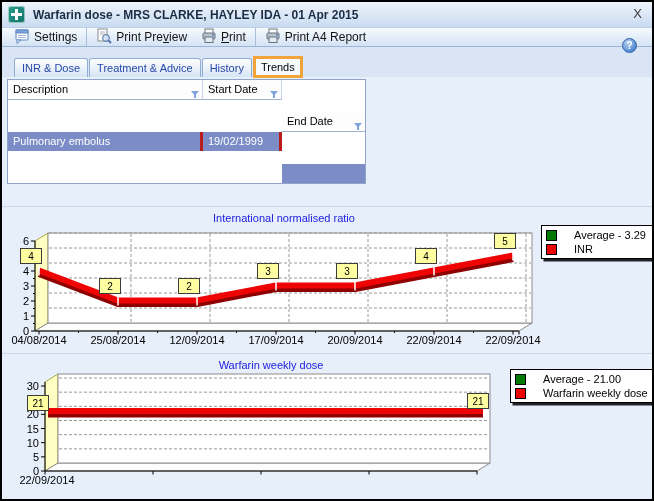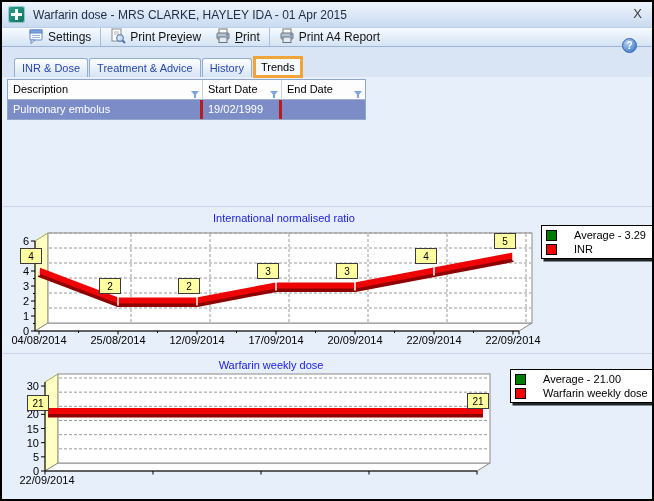--- a/index.html
+++ b/index.html
@@ -13,28 +13,28 @@
     position:absolute; left:0; top:0; width:650px; height:26px;
     background:linear-gradient(#eef4fc,#c9dbf1);
     border-bottom:1px solid #bccfe8;
     display:flex; align-items:center;
   }
   #app-icon { width:17px; height:17px; margin-left:6px; border-radius:3px;
     background:linear-gradient(135deg,#2aa08f,#0f7264); position:relative; flex:none;
     box-shadow:inset 0 0 0 1px rgba(255,255,255,.55); }
   #app-icon:before { content:""; position:absolute; left:7px; top:3px; width:3px; height:11px; background:#fff; }
   #app-icon:after  { content:""; position:absolute; left:3px; top:7px; width:11px; height:3px; background:#fff; }
-  #title-text { margin-left:8px; font-size:12px; font-weight:normal; color:#1c2c44; }
+  #title-text { margin-left:8px; font-size:12px; font-weight:bold; color:#1c2c44; }
   #close-btn { position:absolute; right:10px; top:4px; font-size:13px; color:#3a3a3a; cursor:default; }
   
   #toolbar {
     position:absolute; left:0; top:26px; width:650px; height:19px;
     background:linear-gradient(#f6fafe,#d4e3f4);
     border-bottom:1px solid #9cb6d8;
-    display:flex; align-items:center; padding-left:19px;
+    display:flex; align-items:center; padding-left:5px;
   }
   .tbtn { display:flex; align-items:center; gap:4px; padding:0 7px; height:22px;
     font-size:12px; color:#141414; cursor:default; }
   .tbtn svg { flex:none; }
   .tsep { width:1px; height:18px; background:#a9bedb; margin:0 2px; flex:none; }
   .mnemonic { text-decoration:underline; }
   #help-btn { position:absolute; left:620px; top:36px; width:15px; height:15px; border-radius:50%;
     background:radial-gradient(circle at 35% 30%, #b5d2f2, #4e86cf 75%);
     border:1px solid #3264ab; color:#fff; font-size:10px; font-weight:bold;
     display:flex; align-items:center; justify-content:center; z-index:5; }
@@ -52,21 +52,21 @@
     border:1px solid #8fa6c9; background:#fff; }
   .trow { display:flex; }
   .hcell { position:relative; background:#fdfdfe; color:#000; height:20px; line-height:19px;
     padding:0 22px 0 5px; border-right:1px solid #c6d2ea; border-bottom:1px solid #9fb2d2;
     overflow:hidden; white-space:nowrap; }
   .hcell:last-child { border-right:none; }
   .hcell .funnel { position:absolute; right:3px; top:6px; }
   .dcell { background:#7b8cc7; color:#fff; height:19px; line-height:19px;
     padding:0 0 0 5px; border-right:3px solid #b91c1c; overflow:hidden; white-space:nowrap; }
   .dcell:last-child { border-right:none; }
-  .w-desc { width:195px; } .w-start { width:79px; } .w-end { width:83px; flex:1; }
+  .w-desc { width:195px; } .w-start { width:79px; } .w-end { width:83px; flex:1;margin-top:32px; }
   
   .chart-panel { position:absolute; left:0; width:650px; background:#e7effa;
     border-top:1px solid #c9d6ea; }
   #panel1 { top:204px; height:147px; }
   #panel2 { top:351px; height:146px; }
   .chart-title { position:absolute; top:5px; left:4px; text-align:center; font-size:11px; }
   #panel1 .chart-title { width:556px; }
   #panel2 .chart-title { width:530px; }
   .chart-svg { position:absolute; left:0; top:0; }
   .legend { position:absolute; background:#fff; border:1px solid #000;

